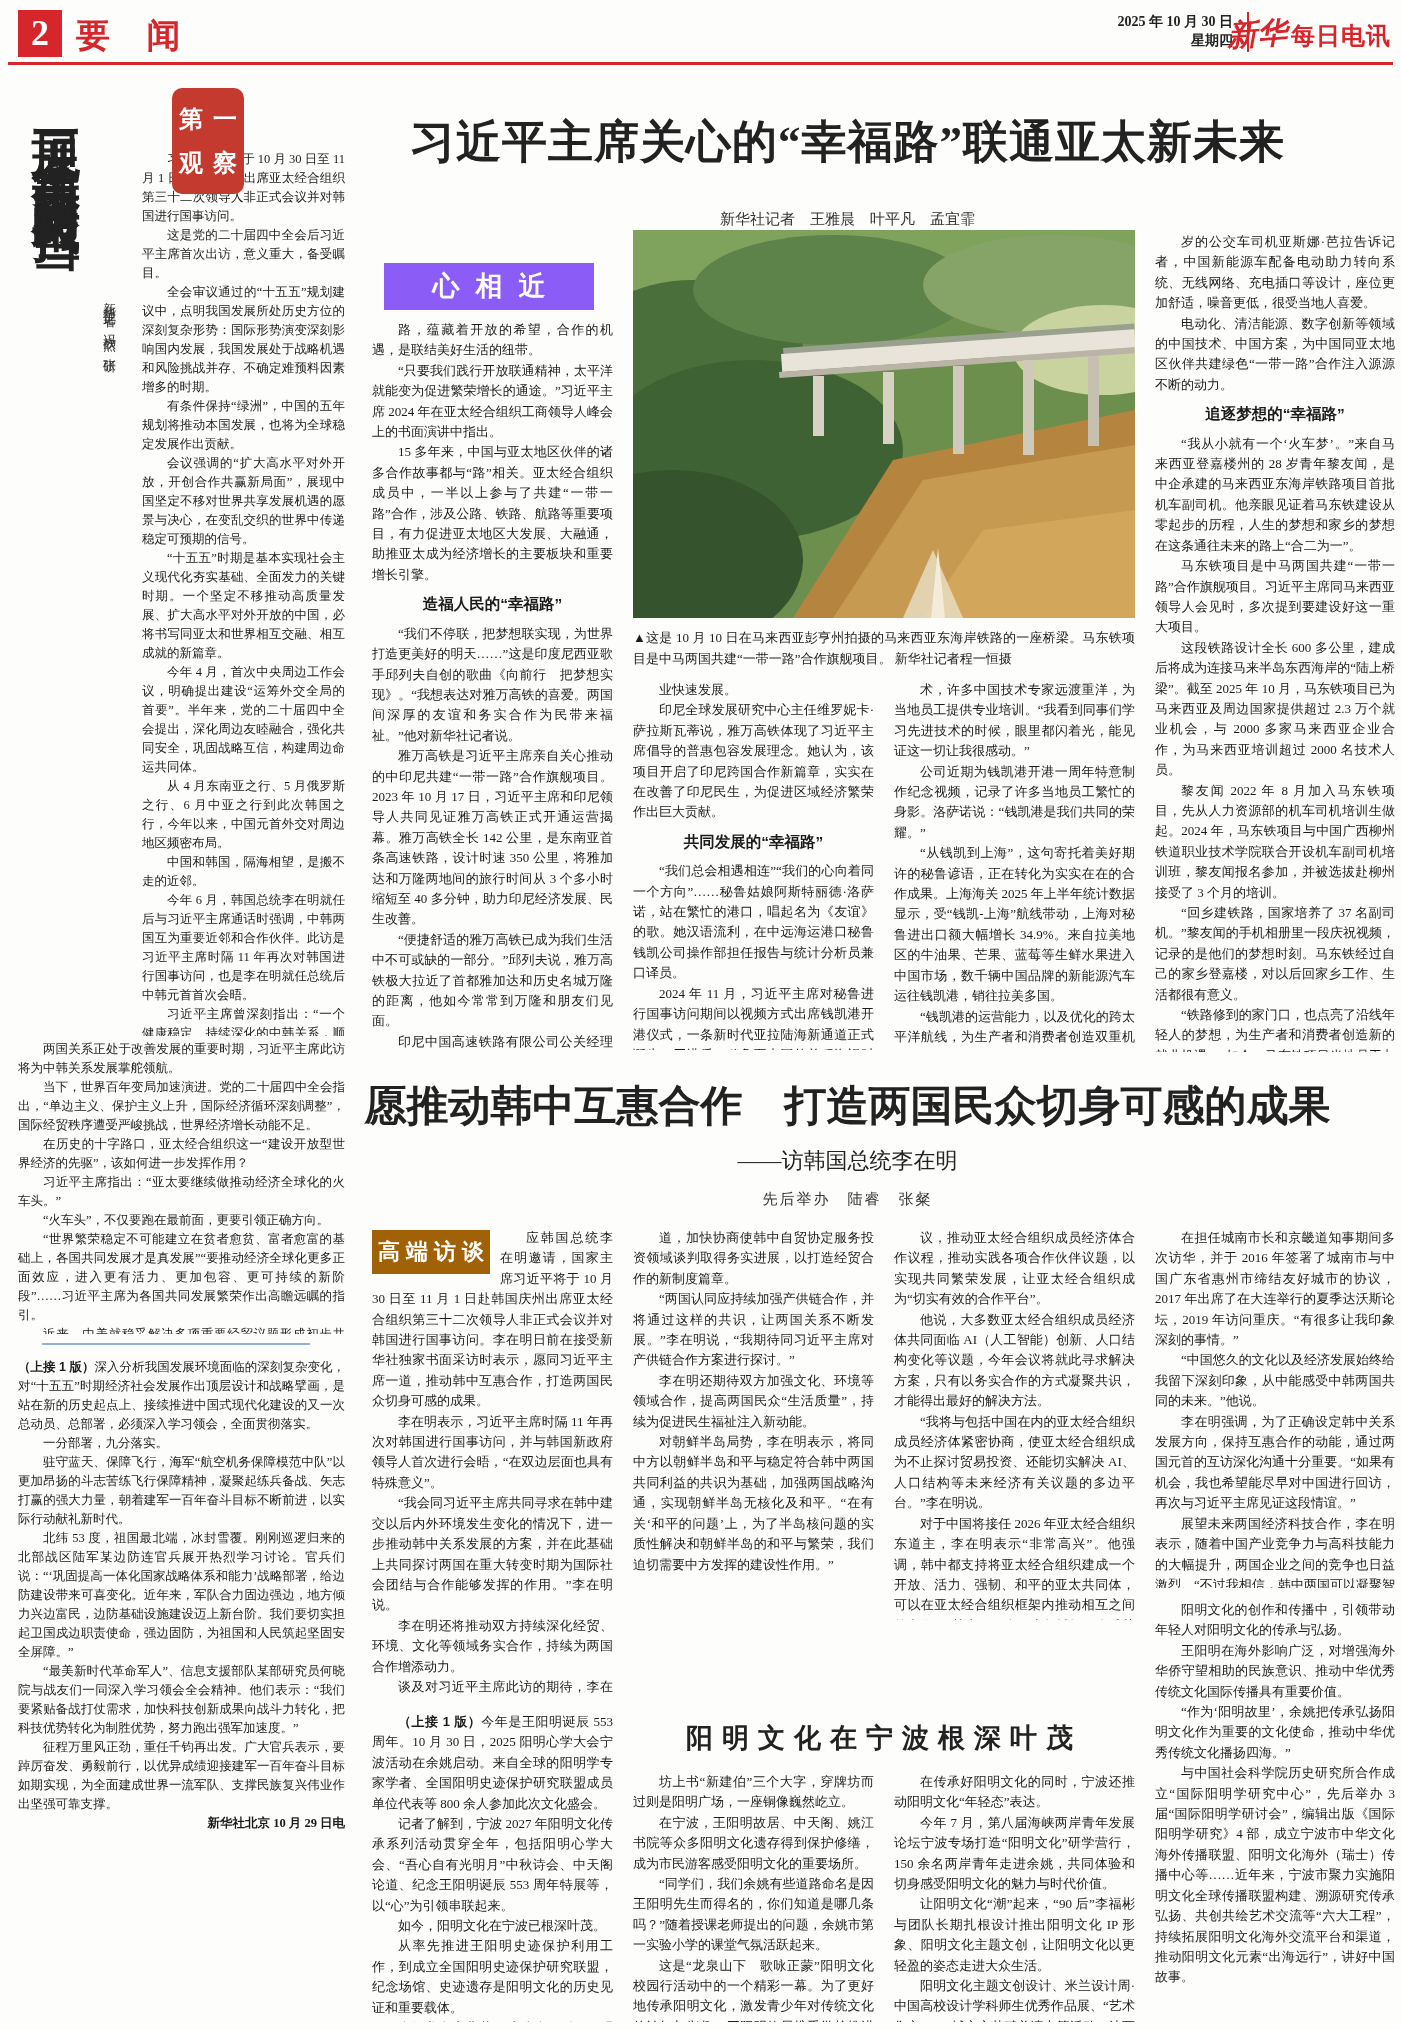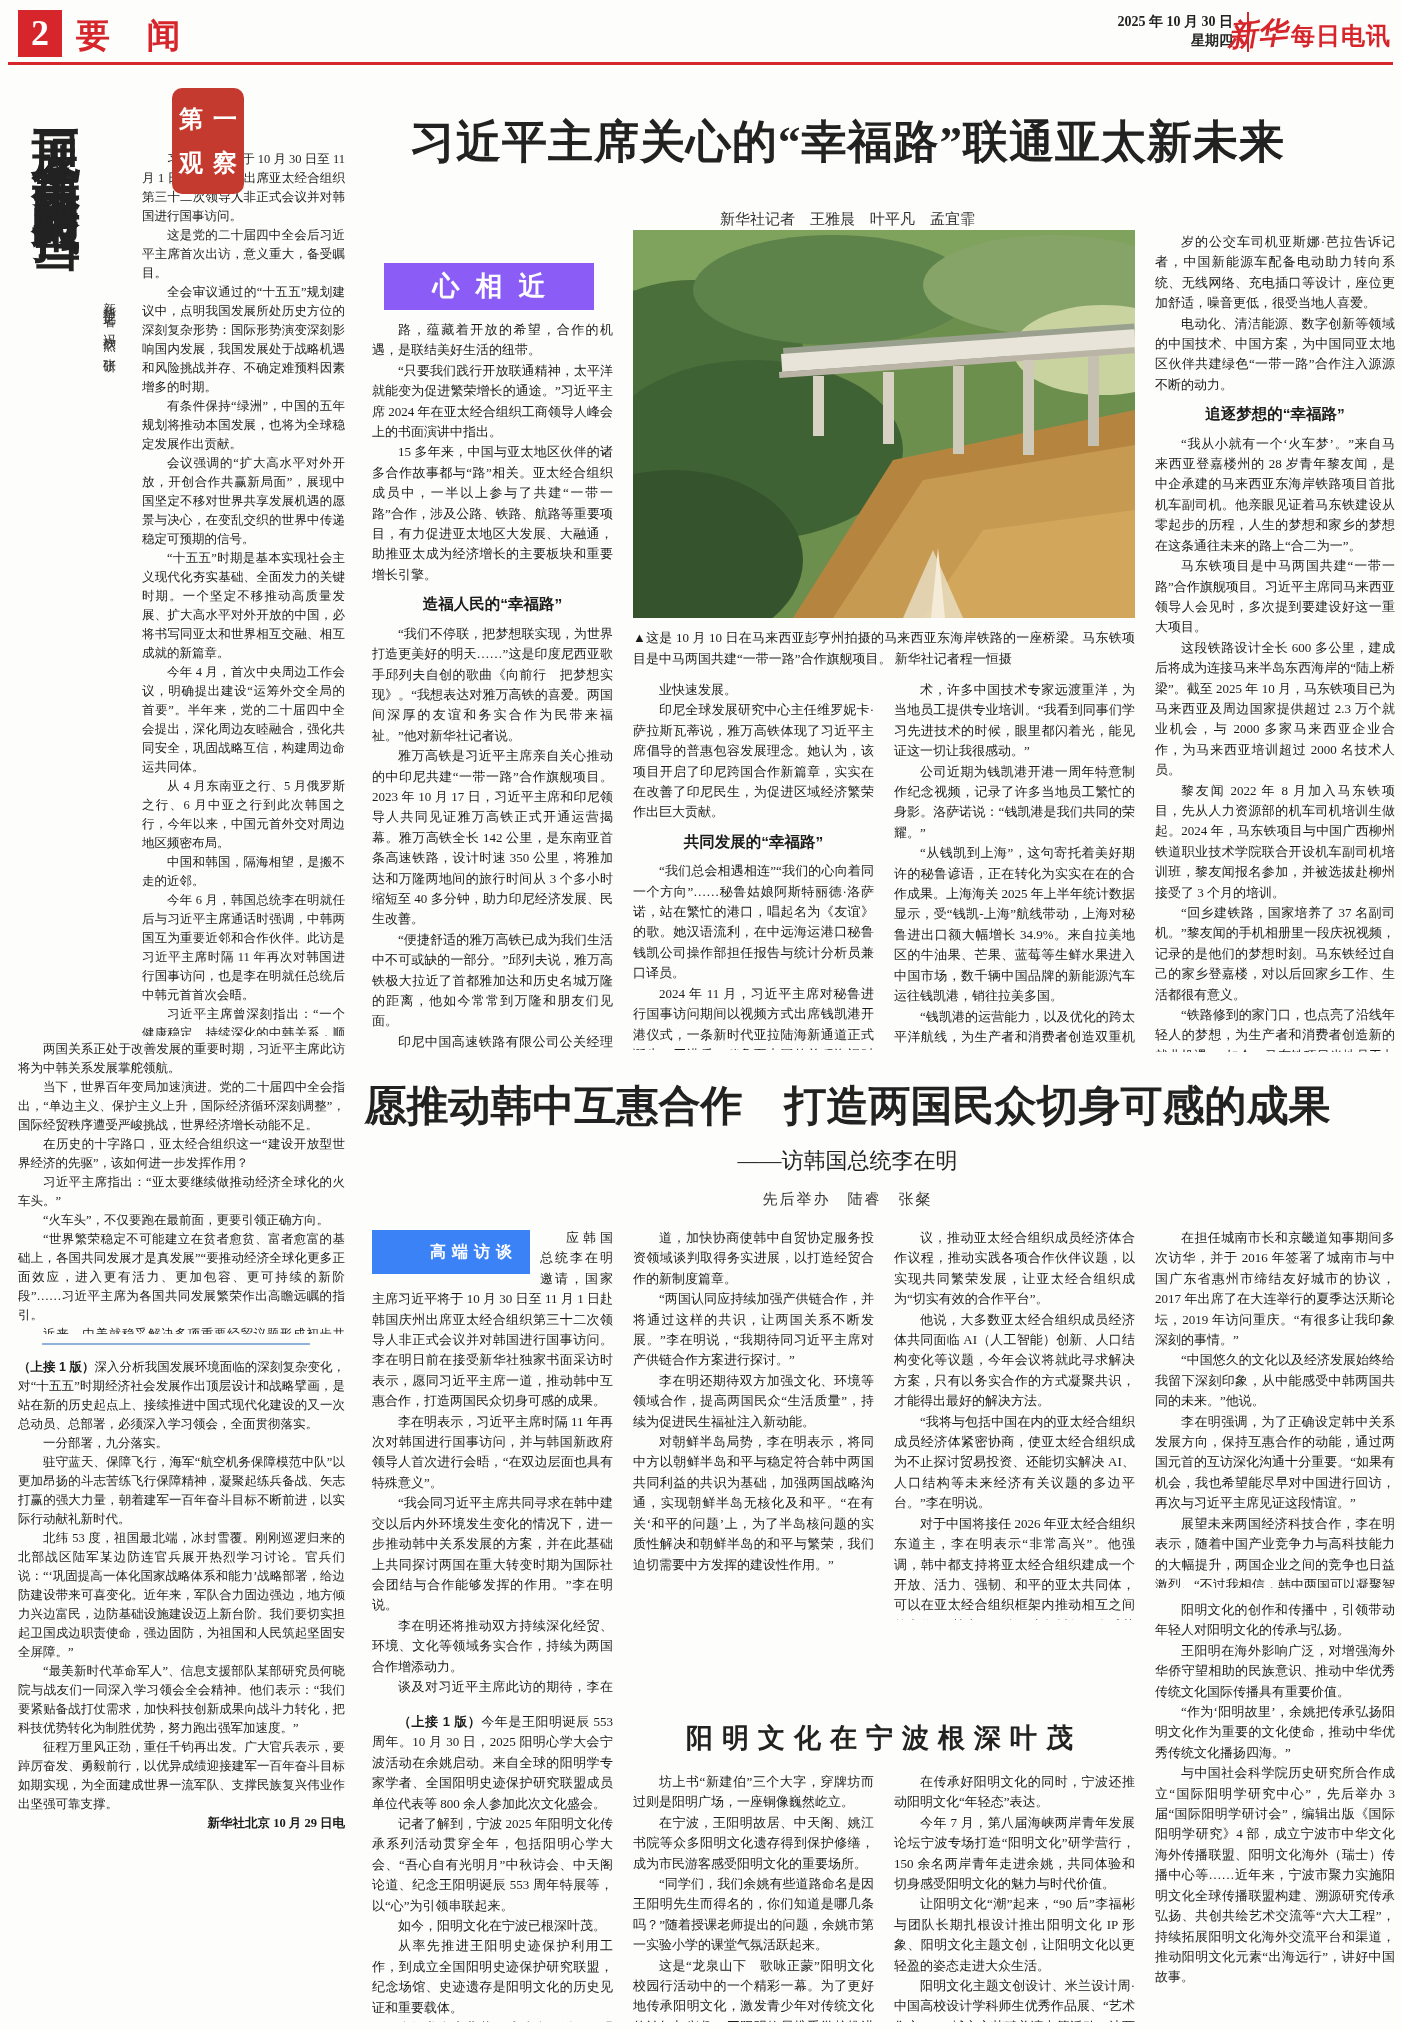--- a/index.html
+++ b/index.html
@@ -32,23 +32,23 @@
   .vby{position:absolute;left:100px;top:292px;height:300px;writing-mode:vertical-rl;text-orientation:upright;
        font-size:13px;color:#333;letter-spacing:3px;}
   .bluediv{position:absolute;left:42px;top:1343px;width:268px;height:2px;background:#8fb3d9;}
   
   .seal{position:absolute;left:174px;top:90px;width:68px;height:102px;background:#c43a2e;border-radius:8px;
         box-shadow:0 0 0 2px #c43a2e;display:grid;grid-template-columns:1fr 1fr;align-content:center;
         color:#fff;font-weight:900;font-size:24px;text-align:center;line-height:44px;}
   .kickred{position:absolute;left:384px;top:263px;width:210px;height:47px;background:#8b5cf6;color:#fff;
            font-family:"Liberation Sans","DejaVu Sans",sans-serif;font-weight:bold;font-size:27px;
            text-align:center;line-height:47px;letter-spacing:16px;text-indent:16px;}
-  .kickblue{float:left;width:118px;height:44px;background:#3b82f6;color:#fff;margin:2px 10px 6px 0;
-            font-family:"Liberation Sans","DejaVu Sans",sans-serif;font-weight:bold;font-size:16px;
-            text-align:center;line-height:44px;letter-spacing:6px;text-indent:6px;padding-left:40px;}
+  .kickblue{float:left;width:118px;height:44px;background:#a16207;color:#fff;margin:2px 10px 6px 0;
+            font-family:"Liberation Sans","DejaVu Sans",sans-serif;font-weight:bold;font-size:22px;
+            text-align:center;line-height:44px;letter-spacing:6px;text-indent:6px;}
   
   .h1a{position:absolute;left:300px;top:112px;width:1095px;text-align:center;font-size:45px;font-weight:900;
        letter-spacing:1px;color:#222;white-space:nowrap;}
   .by1{position:absolute;left:300px;top:210px;width:1095px;text-align:center;font-size:15px;color:#333;}
   .h2a{position:absolute;left:300px;top:1078px;width:1095px;text-align:center;font-size:42px;font-weight:900;color:#222;white-space:nowrap;}
   .h2sub{position:absolute;left:300px;top:1146px;width:1095px;text-align:center;font-size:22px;color:#222;}
   .by2{position:absolute;left:300px;top:1190px;width:1095px;text-align:center;font-size:15px;color:#333;letter-spacing:2px;}
   .h3a{position:absolute;left:633px;top:1720px;width:502px;text-align:center;font-size:27px;font-weight:900;
        letter-spacing:9px;color:#222;white-space:nowrap;}
   
@@ -246,21 +246,21 @@
         <p>“中国悠久的文化以及经济发展始终给我留下深刻印象，从中能感受中韩两国共同的未来。”他说。</p>
         <p>李在明强调，为了正确设定韩中关系发展方向，保持互惠合作的动能，通过两国元首的互访深化沟通十分重要。“如果有机会，我也希望能尽早对中国进行回访，再次与习近平主席见证这段情谊。”</p>
         <p>展望未来两国经济科技合作，李在明表示，随着中国产业竞争力与高科技能力的大幅提升，两国企业之间的竞争也日益激烈。“不过我相信，韩中两国可以凝聚智慧，继续在尖端科技领域发掘新的互补性合作模式，以进一步激发两国企业和产业的活力。”</p>
       </div>
 
   </div>
 
   <div class="col md" style="left:372px;top:1712px;width:241px;height:310px;">
     <p><b class="lead">（上接 1 版）</b><span>今年是王阳明诞辰 553 周年。10 月 30 日，2025 阳明心学大会宁波活动在余姚启动。来自全球的阳明学专家学者、全国阳明史迹保护研究联盟成员单位代表等 800 余人参加此次文化盛会。</span></p>
     <div>
-        <p>记者了解到，宁波 2025 年阳明文化传承系列活动贯穿全年，包括阳明心学大会、“吾心自有光明月”中秋诗会、中天阁论道、纪念王阳明诞辰 553 周年特展等，以“心”为引领串联起来。</p>
+        <p>记者了解到，宁波 2027 年阳明文化传承系列活动贯穿全年，包括阳明心学大会、“吾心自有光明月”中秋诗会、中天阁论道、纪念王阳明诞辰 553 周年特展等，以“心”为引领串联起来。</p>
         <p>如今，阳明文化在宁波已根深叶茂。</p>
         <p>从率先推进王阳明史迹保护利用工作，到成立全国阳明史迹保护研究联盟，纪念场馆、史迹遗存是阳明文化的历史见证和重要载体。</p>
         <p>余姚龙泉山北麓、武胜路西侧、阳明西路以北，王阳明故居质朴典雅。故居门前的阳明</p>
       </div>
   </div>
   <div class="h3a">阳明文化在宁波根深叶茂</div>
   <div class="col md" style="left:633px;top:1772px;width:241px;height:250px;">
     <div>
         <p>坊上书“新建伯”三个大字，穿牌坊而过则是阳明广场，一座铜像巍然屹立。</p>
         <p>在宁波，王阳明故居、中天阁、姚江书院等众多阳明文化遗存得到保护修缮，成为市民游客感受阳明文化的重要场所。</p>

